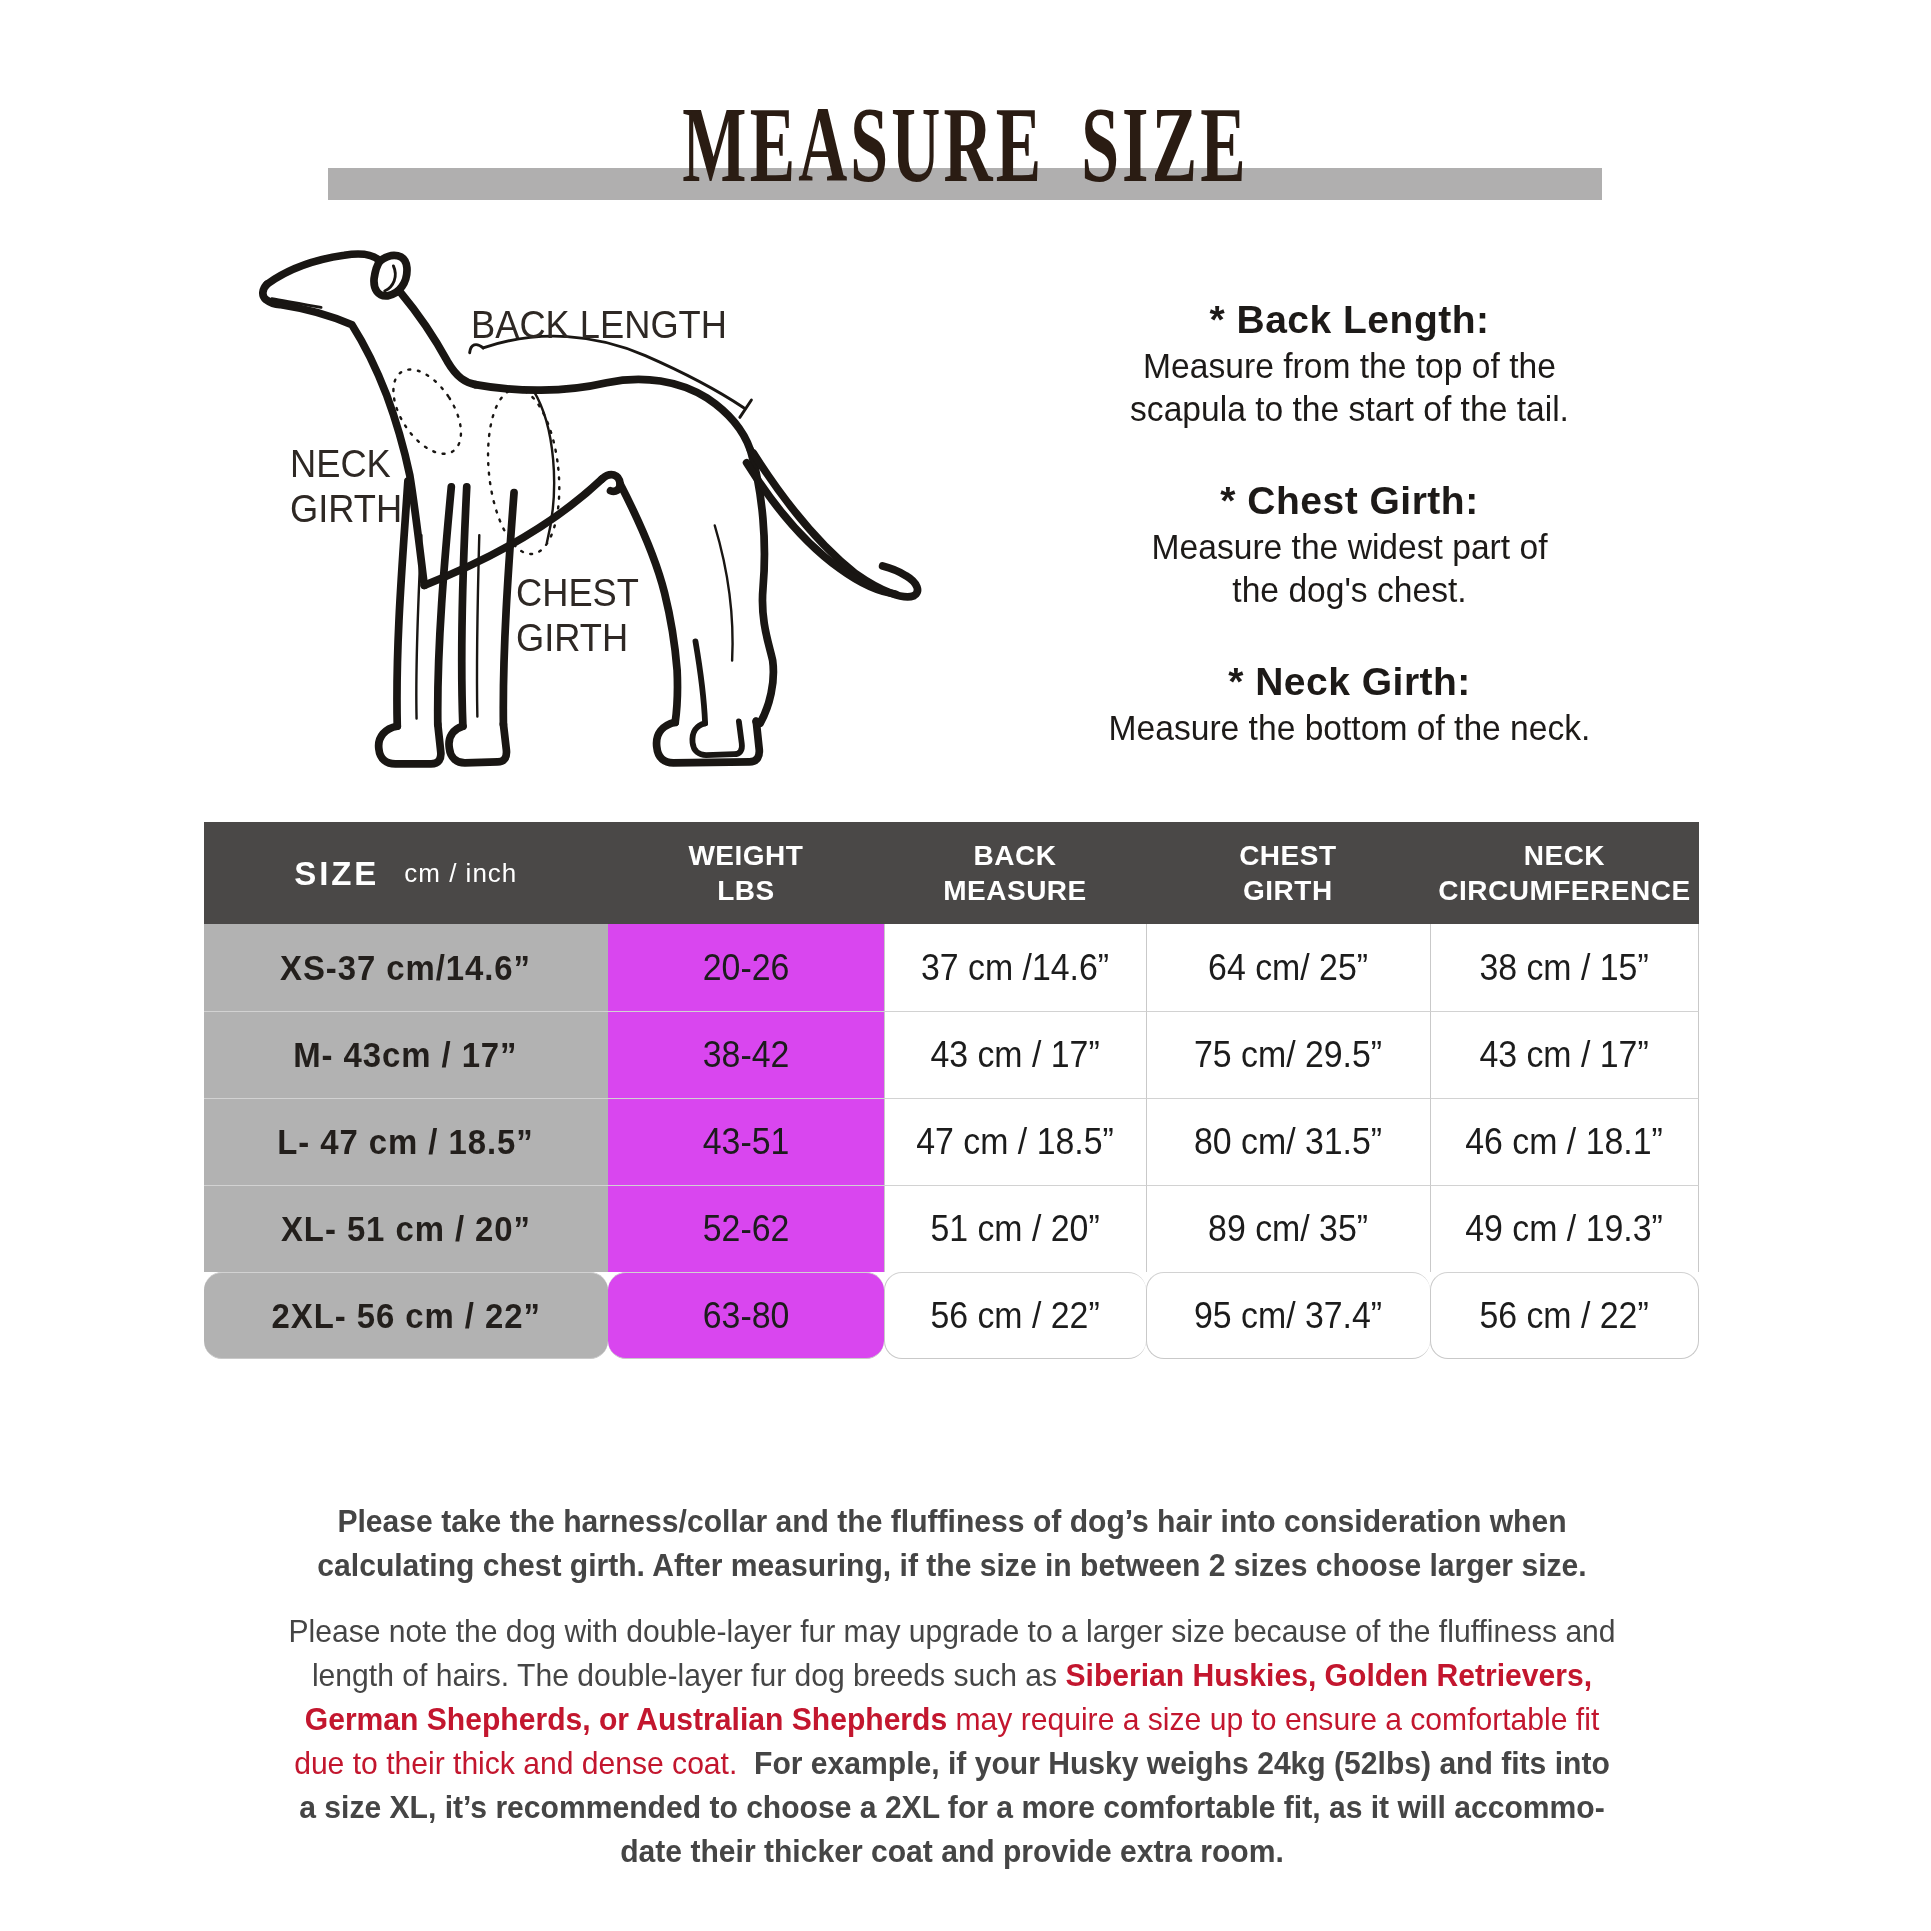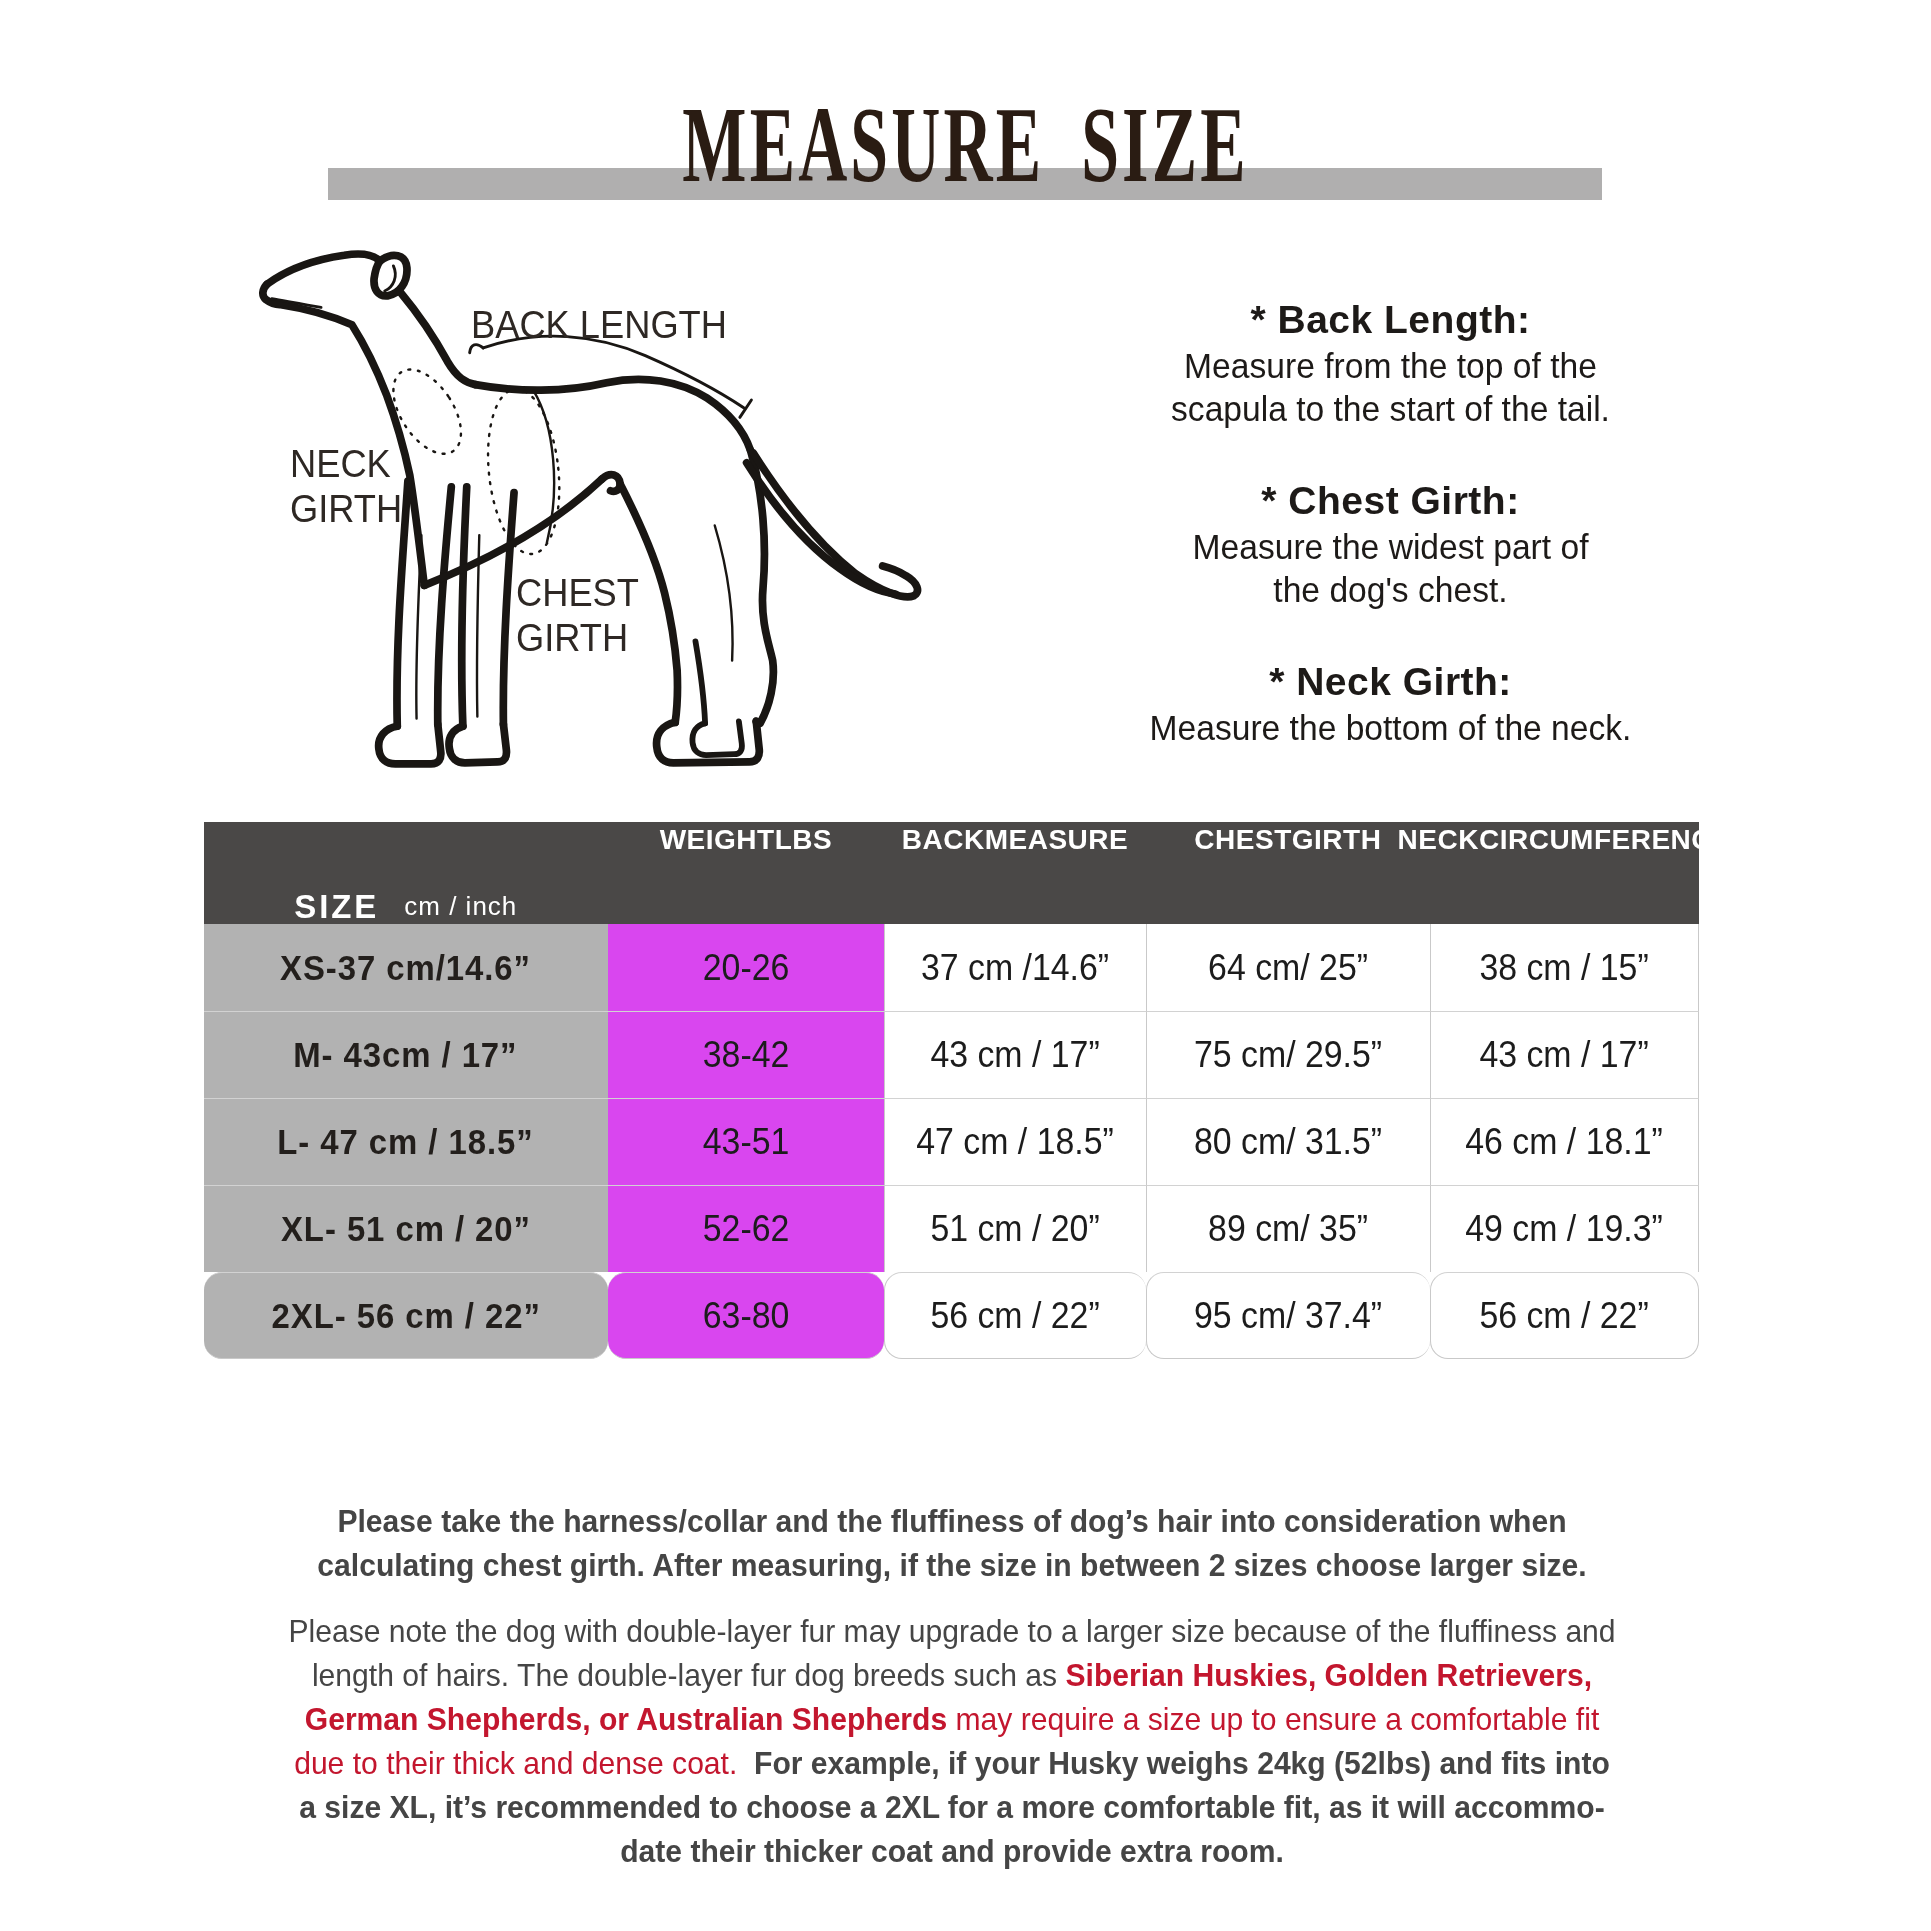--- a/index.html
+++ b/index.html
@@ -13,30 +13,30 @@
       color:#2a1c13;letter-spacing:3.9px;word-spacing:21px;
       transform:scale(0.80,1.28);transform-origin:center 80%;}
 
   
   .dog-wrap{position:absolute;left:174px;top:220px;width:792px;height:579px;}
   .dog-wrap svg{position:absolute;left:0;top:0;}
   .dog-label{position:absolute;color:#2e2824;font-size:39px;line-height:45px;
       transform:scaleX(0.93);transform-origin:left top;white-space:nowrap;}
 
   
-  .instructions{position:absolute;left:1101px;top:280px;width:579px;text-align:center;color:#1d1a18;}
+  .instructions{position:absolute;left:1060px;top:280px;width:579px;text-align:center;color:#1d1a18;}
   .instr-block{margin-bottom:47px;}
   .instr-heading{font-weight:bold;font-size:39px;line-height:48px;letter-spacing:0.5px;}
   .instr-line{font-size:35px;line-height:43px;transform:scaleX(0.96);transform-origin:center top;}
 
   
   .size-table{position:absolute;left:204px;top:806px;width:1495px;}
   .t-row{display:grid;grid-template-columns:27% 18.5% 17.5% 19% 18%;}
   .t-head{height:102px;background:#4a4847;color:#ffffff;}
-  .t-head .cell{display:flex;flex-direction:row;justify-content:center;
+  .t-head .cell{display:flex;flex-direction:column;align-items:center;justify-content:center;
       font-weight:bold;font-size:28px;line-height:35px;letter-spacing:0.5px;}
   .size-cell{flex-direction:row !important;gap:25px;align-items:flex-end;}
   .size-word{font-size:33px;letter-spacing:2.9px;font-weight:bold;}
   .size-unit{font-size:26px;font-weight:normal;letter-spacing:1px;}
   .t-body .t-row{height:87px;}
   .t-body .cell{display:flex;align-items:center;justify-content:center;}
   .t-body .t-row + .t-row .cell{border-top:1.9px solid #d2d2d2;}
   .t-body .t-row:last-child .cell{border-bottom:1.9px solid #c9c9c9;border-radius:18px;}
   .c-size{background:#b2b2b2;font-weight:bold;font-size:35px;color:#231f1c;letter-spacing:1px;}
   .c-weight{background:#d946ef;font-size:36px;color:#1c1c1c;}

